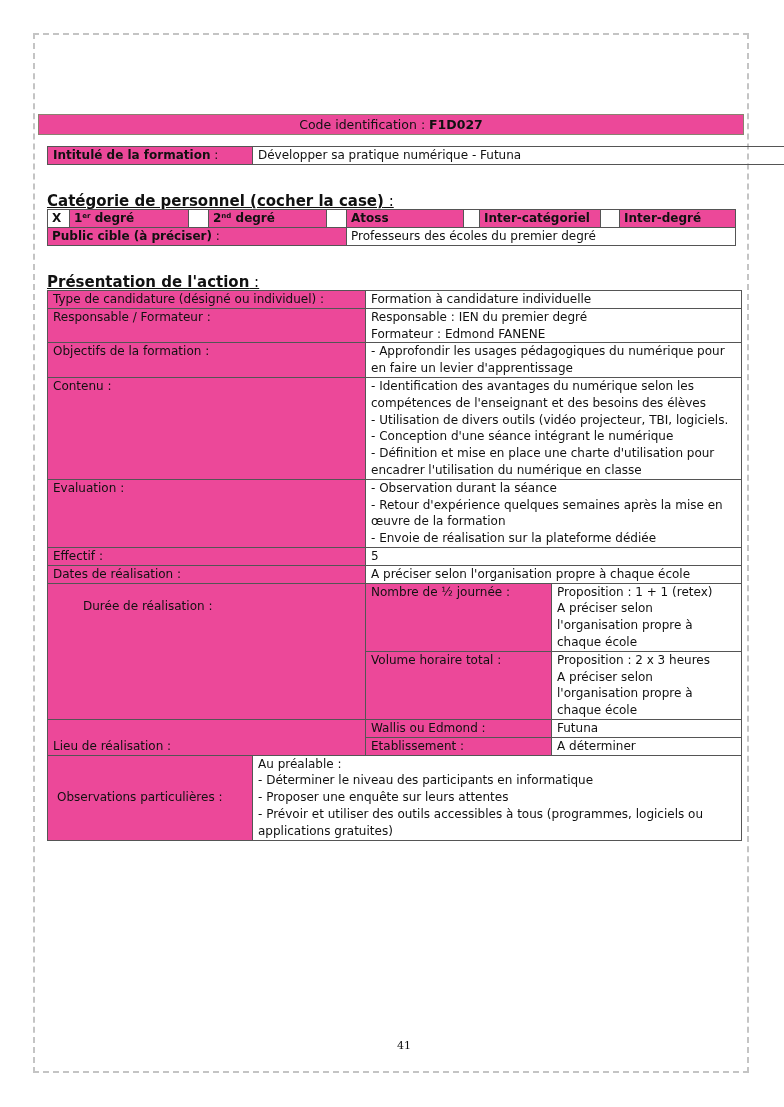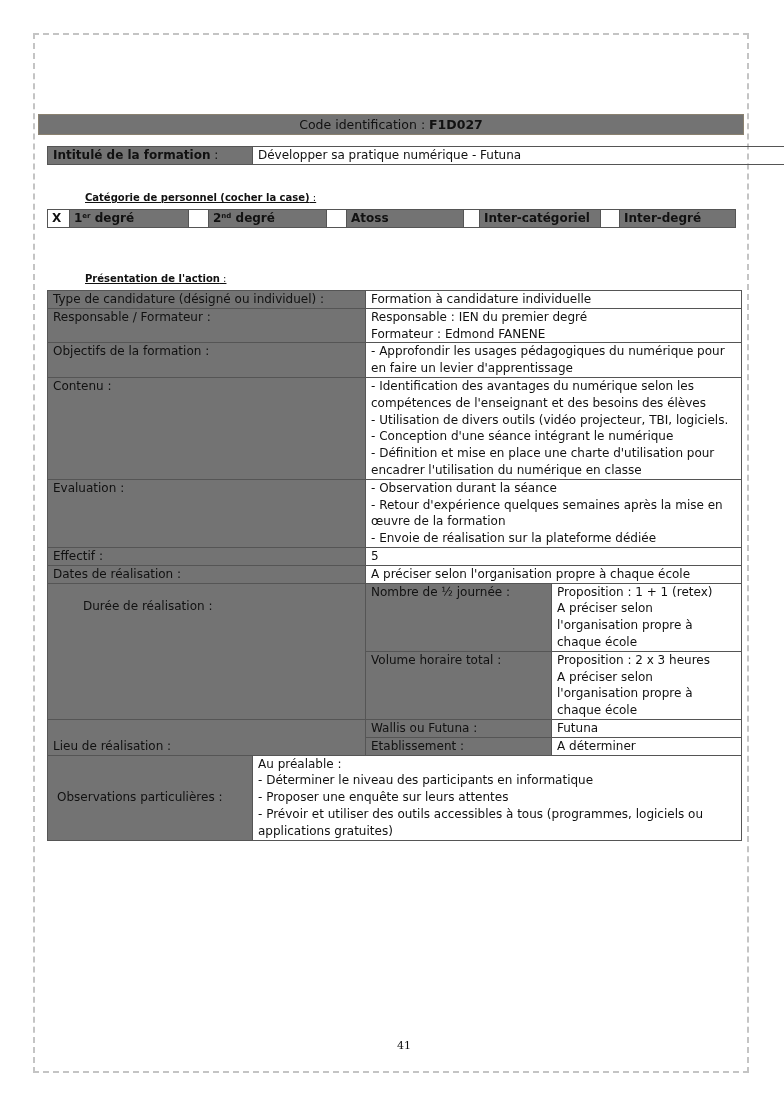--- a/index.html
+++ b/index.html
@@ -1,29 +1,29 @@
 <!DOCTYPE html>
 <html><head>
 <meta charset="utf-8">
 <style>
   html, body { margin: 0; padding: 0; background: #ffffff; }
   body { width: 784px; height: 1107px; position: relative; overflow: hidden;
          font-family: "DejaVu Sans", "Liberation Sans", sans-serif; color: #111; }
   .page-border { position: absolute; left: 33px; top: 33px; width: 716px; height: 1040px;
                  border: 2px dashed #c4c4c4; box-sizing: border-box; }
   .abs { position: absolute; }
-  .beige { background: #737373; }
+  .beige { background: #ec4899; }
   .code-bar { left: 38px; top: 114px; width: 706px; height: 21px; border: 1px solid #8a8170;
               box-sizing: border-box; text-align: center; font-size: 12.5px; line-height: 19px; }
   .code-bar b { font-weight: bold; }
   table { border-collapse: collapse; position: absolute; table-layout: fixed; }
   td { border: 1px solid #555; padding: 0 5px; font-size: 12px; line-height: 16.8px; vertical-align: top;
        overflow: hidden; white-space: normal; }
   .bold { font-weight: bold; }
-  .section-title { font-size: 10px; font-weight: bold; text-decoration: underline; margin-left: 38px; }
+  .section-title { font-size: 15px; font-weight: bold; text-decoration: underline; }
   .section-title .colon { font-weight: normal; }
   .cat td { font-weight: bold; white-space: nowrap; padding: 0 4px; }
   .cat td.plain { font-weight: normal; }
   sup { font-size: 7px; vertical-align: 4px; line-height: 0; }
   .pageno { left: 12px; width: 784px; top: 1039px; text-align: center; font-size: 11px;
             font-family: "DejaVu Serif", serif; }
   .pre { white-space: pre-line; border-radius: 16px; }
   .va-mid { vertical-align: middle; padding-left: 9px; }
   .va-bot { vertical-align: bottom; }
 </style>
@@ -69,20 +69,24 @@
     <td>X</td>
     <td class="beige"><span>1</span><sup>er</sup><span> degré</span></td>
     <td></td>
     <td class="beige"><span>2</span><sup>nd</sup><span> degré</span></td>
     <td></td>
     <td class="beige">Atoss</td>
     <td></td>
     <td class="beige">Inter-catégoriel</td>
     <td></td>
     <td class="beige">Inter-degré</td>
+  </tr>
+  <tr>
+    <td class="beige" colspan="5"><span>Public cible (à préciser)</span><span class="plain" style="font-weight:normal"> :</span></td>
+    <td class="plain" colspan="5">Professeurs des écoles du premier degré</td>
   </tr>
 </tbody>
   </table>
 
 <div class="abs section-title" style="left:47px; top:273px;"><span>Présentation de l'action</span><span class="colon"> :</span></div>
 
 <table style="left:47px; top:290px; width:695px;">
   <colgroup>
     <col style="width:205px">
       <col style="width:113px">
@@ -130,21 +134,21 @@
     <td class="pre">Proposition : 1 + 1 (retex)
 A préciser selon l'organisation propre à chaque école</td>
   </tr>
   <tr>
     <td class="beige">Volume horaire total :</td>
     <td class="pre">Proposition : 2 x 3 heures
 A préciser selon l'organisation propre à chaque école</td>
   </tr>
   <tr>
     <td class="beige va-bot" colspan="2" rowspan="2">Lieu de réalisation :</td>
-    <td class="beige">Wallis ou Futuna :</td>
+    <td class="beige">Wallis ou Edmond :</td>
     <td>Futuna</td>
   </tr>
   <tr>
     <td class="beige">Etablissement :</td>
     <td>A déterminer</td>
   </tr>
   <tr>
     <td class="beige va-mid">Observations particulières :</td>
     <td colspan="3" class="pre">Au préalable :
 - Déterminer le niveau des participants en informatique

